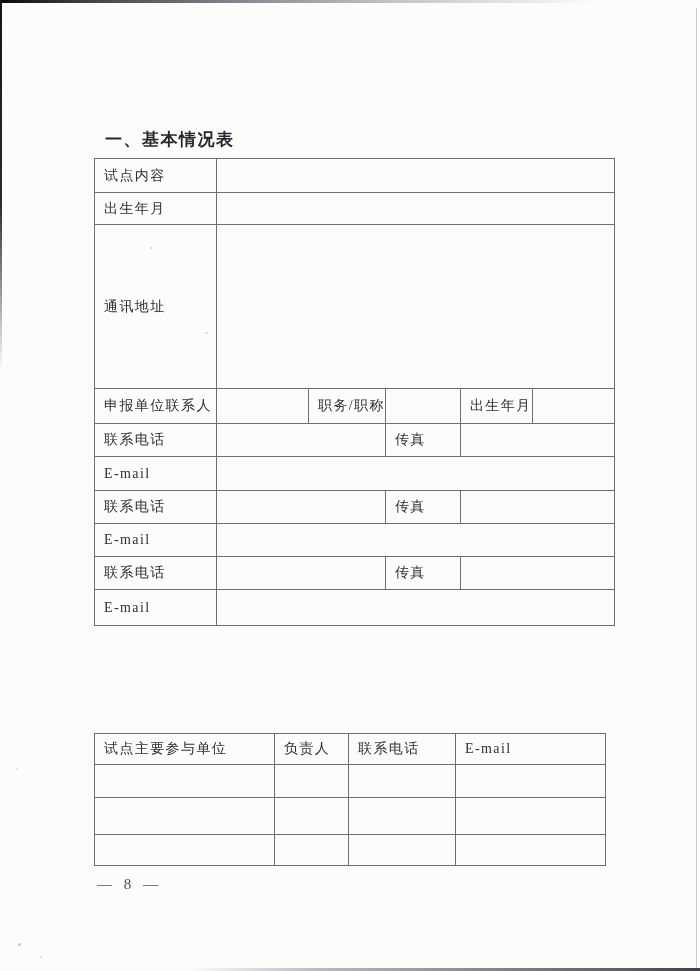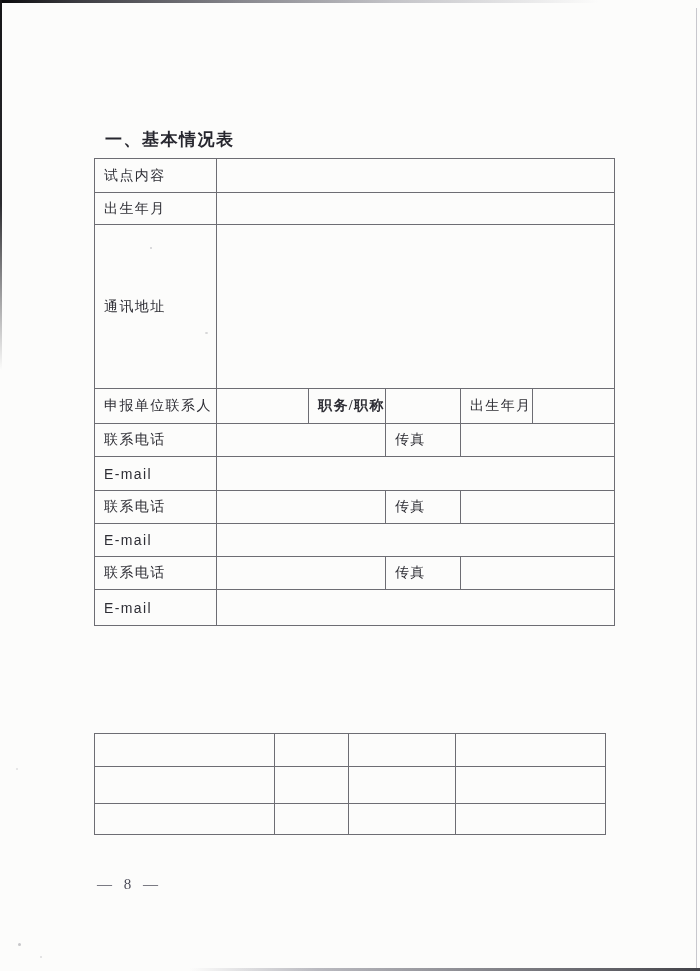--- a/index.html
+++ b/index.html
@@ -26,24 +26,24 @@
   table.form td {
     border:1px solid #6d6d73;
     font-size:14px; color:#2e2e35;
     letter-spacing:1.4px;
     padding:0 0 0 9px;
     vertical-align:middle;
     white-space:nowrap; overflow:hidden;
   }
   td.v { padding:0; }                
   td.en {                            
-    font-family:Liberation Sans, sans-serif;
+    font-family:Liberation Serif, serif;
     letter-spacing:0; font-size:13.5px; color:#33333a;
   }
-  td.tight { letter-spacing:0; padding-left:5px;font-weight:bold; }
+  td.tight { letter-spacing:0; padding-left:5px; }
   
   .page-num {
     position:absolute; left:97px; top:876px;
     font-size:15px; color:#4d4d59; letter-spacing:4px;
   }
   
   .edge-top {
     position:absolute; top:0; left:0; width:630px; height:3px;
     background:linear-gradient(90deg,#0a0a0c,#3b3b40 12%,#87878d 38%,#c3c3c7 62%,rgba(255,255,255,0) 95%);
   }
@@ -147,20 +147,26 @@
     </table>
 
   <table class="form" style="top:733px;">
     <colgroup>
       <col style="width:180px">
         <col style="width:74px">
         <col style="width:107px">
         <col style="width:150px">
     </colgroup>
     <tbody>
+        <tr style="height:31px">
+      <td>试点主要参与单位</td>
+      <td>负责人</td>
+      <td>联系电话</td>
+      <td class="en">E-mail</td>
+    </tr>
     <tr style="height:33px">
       <td class="v"></td>
       <td class="v"></td>
       <td class="v"></td>
       <td class="v"></td>
     </tr>
     <tr style="height:37px">
       <td class="v"></td>
       <td class="v"></td>
       <td class="v"></td>

